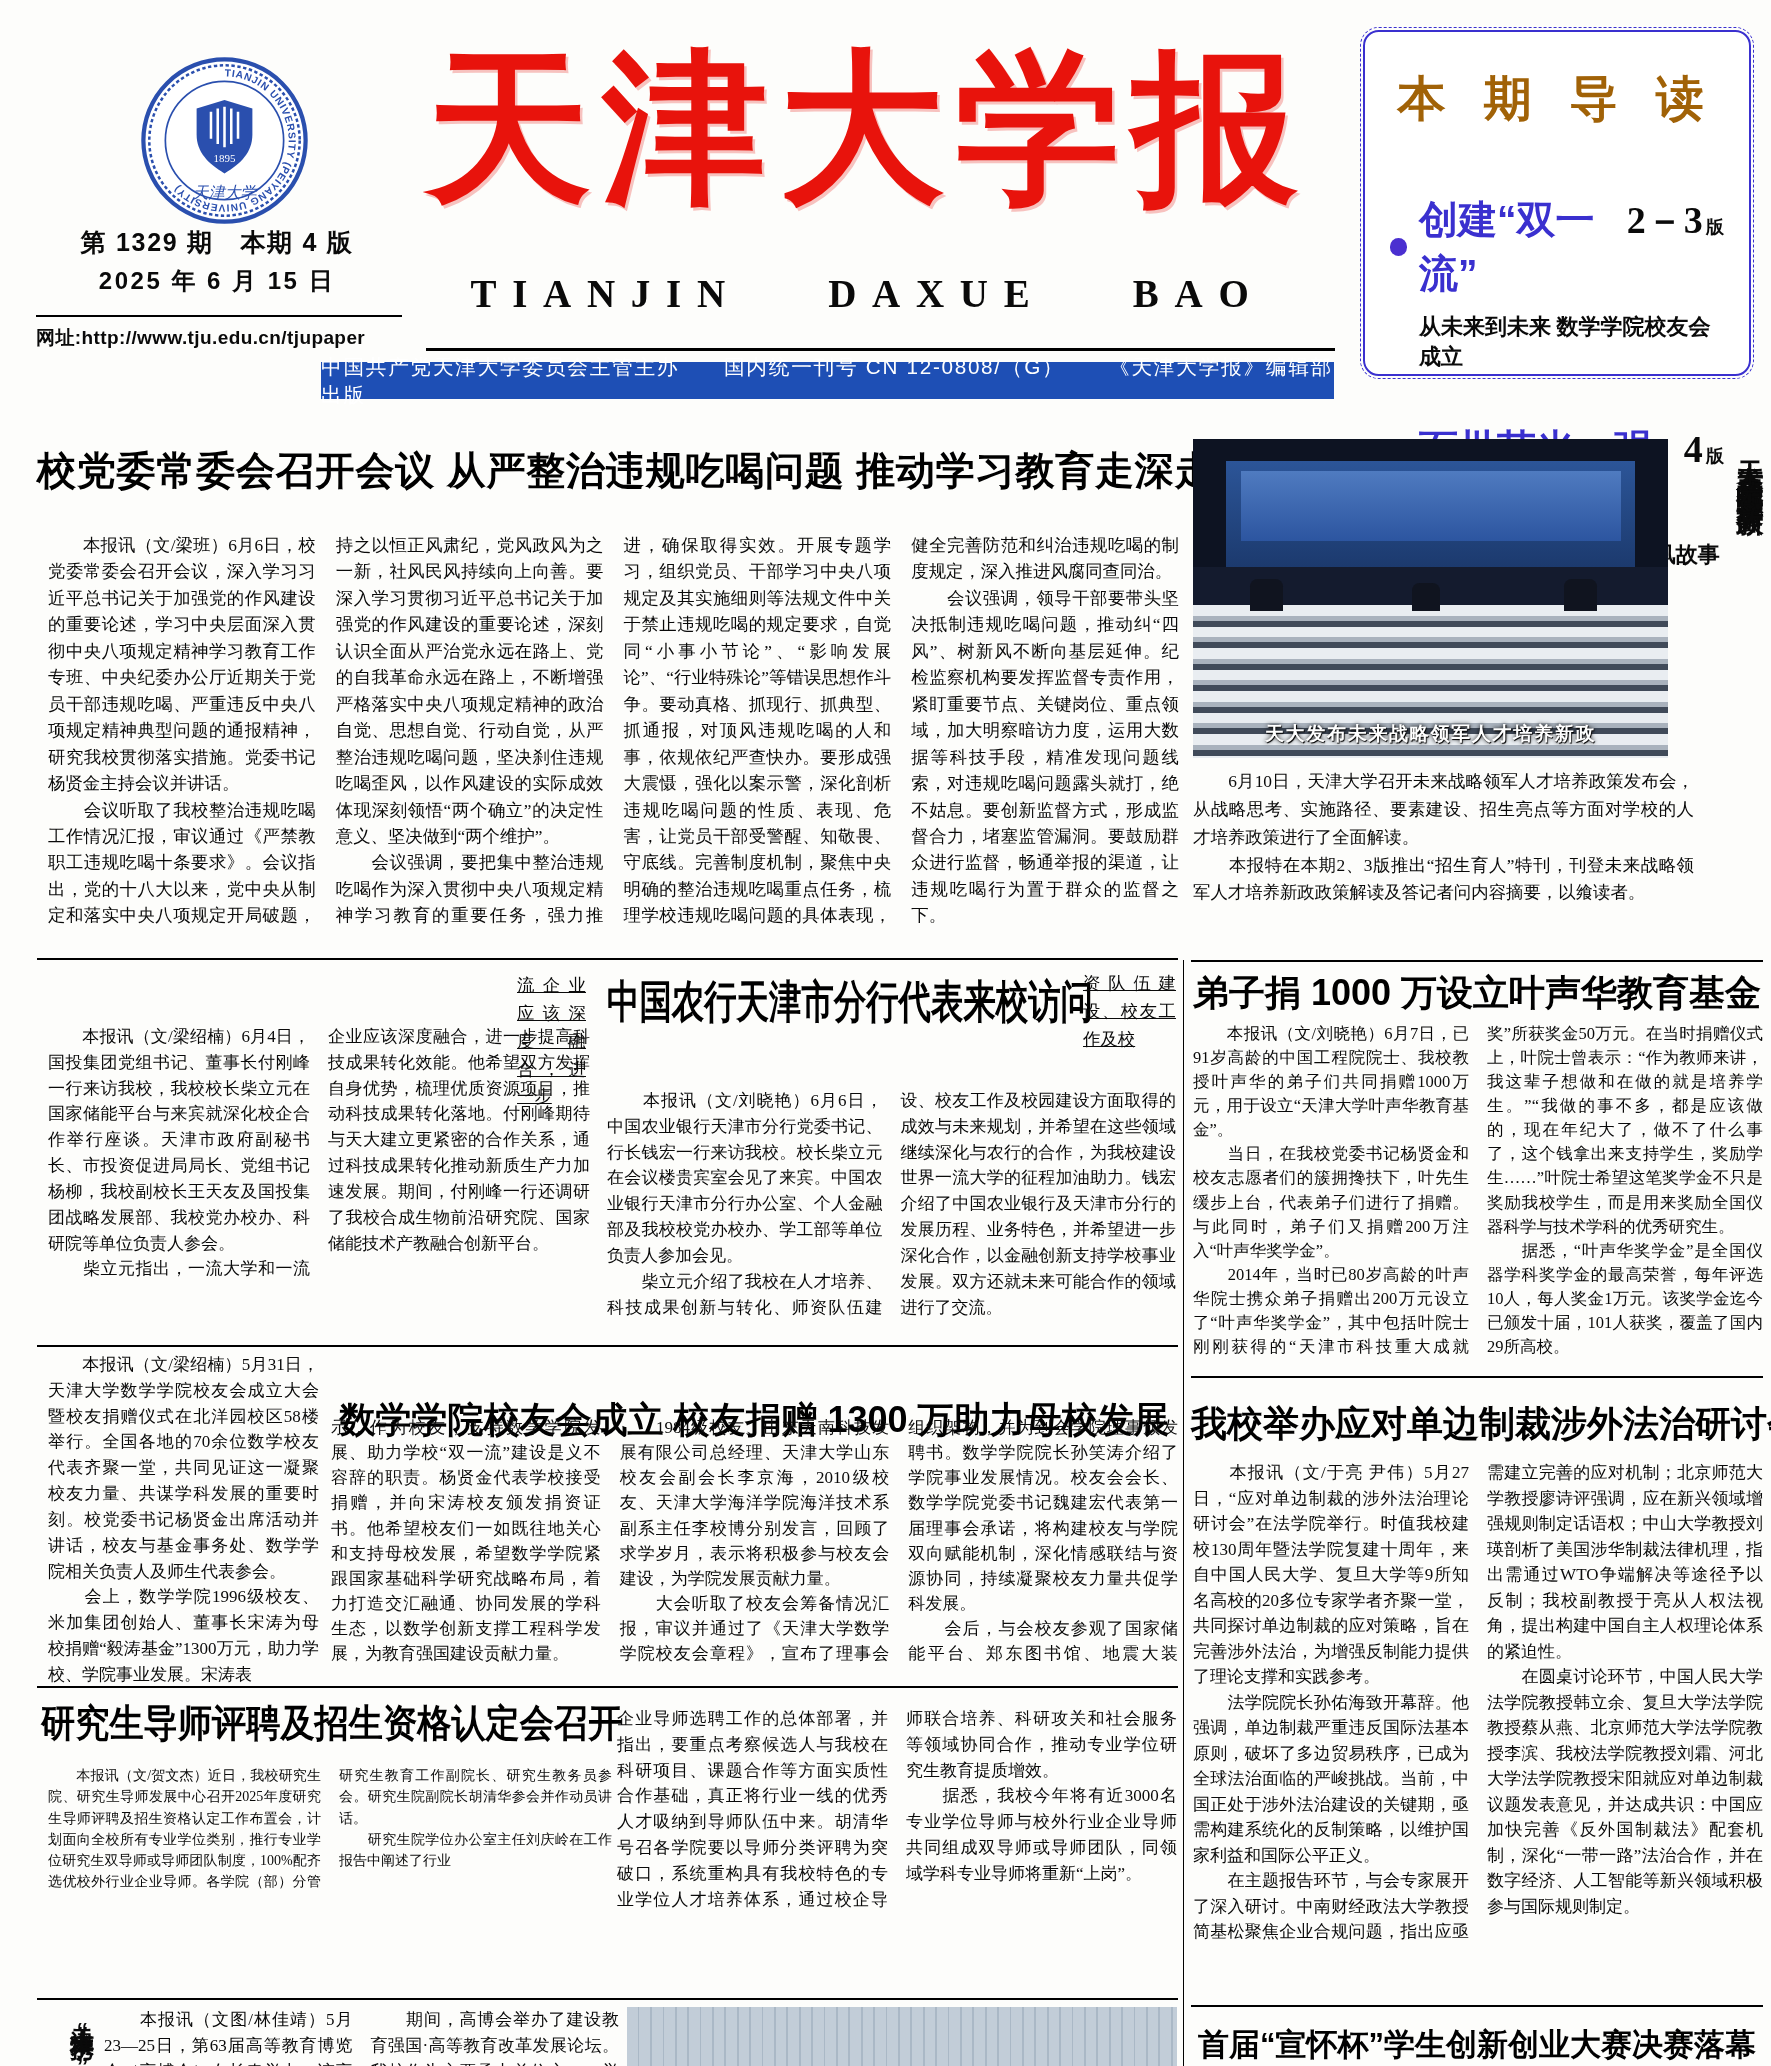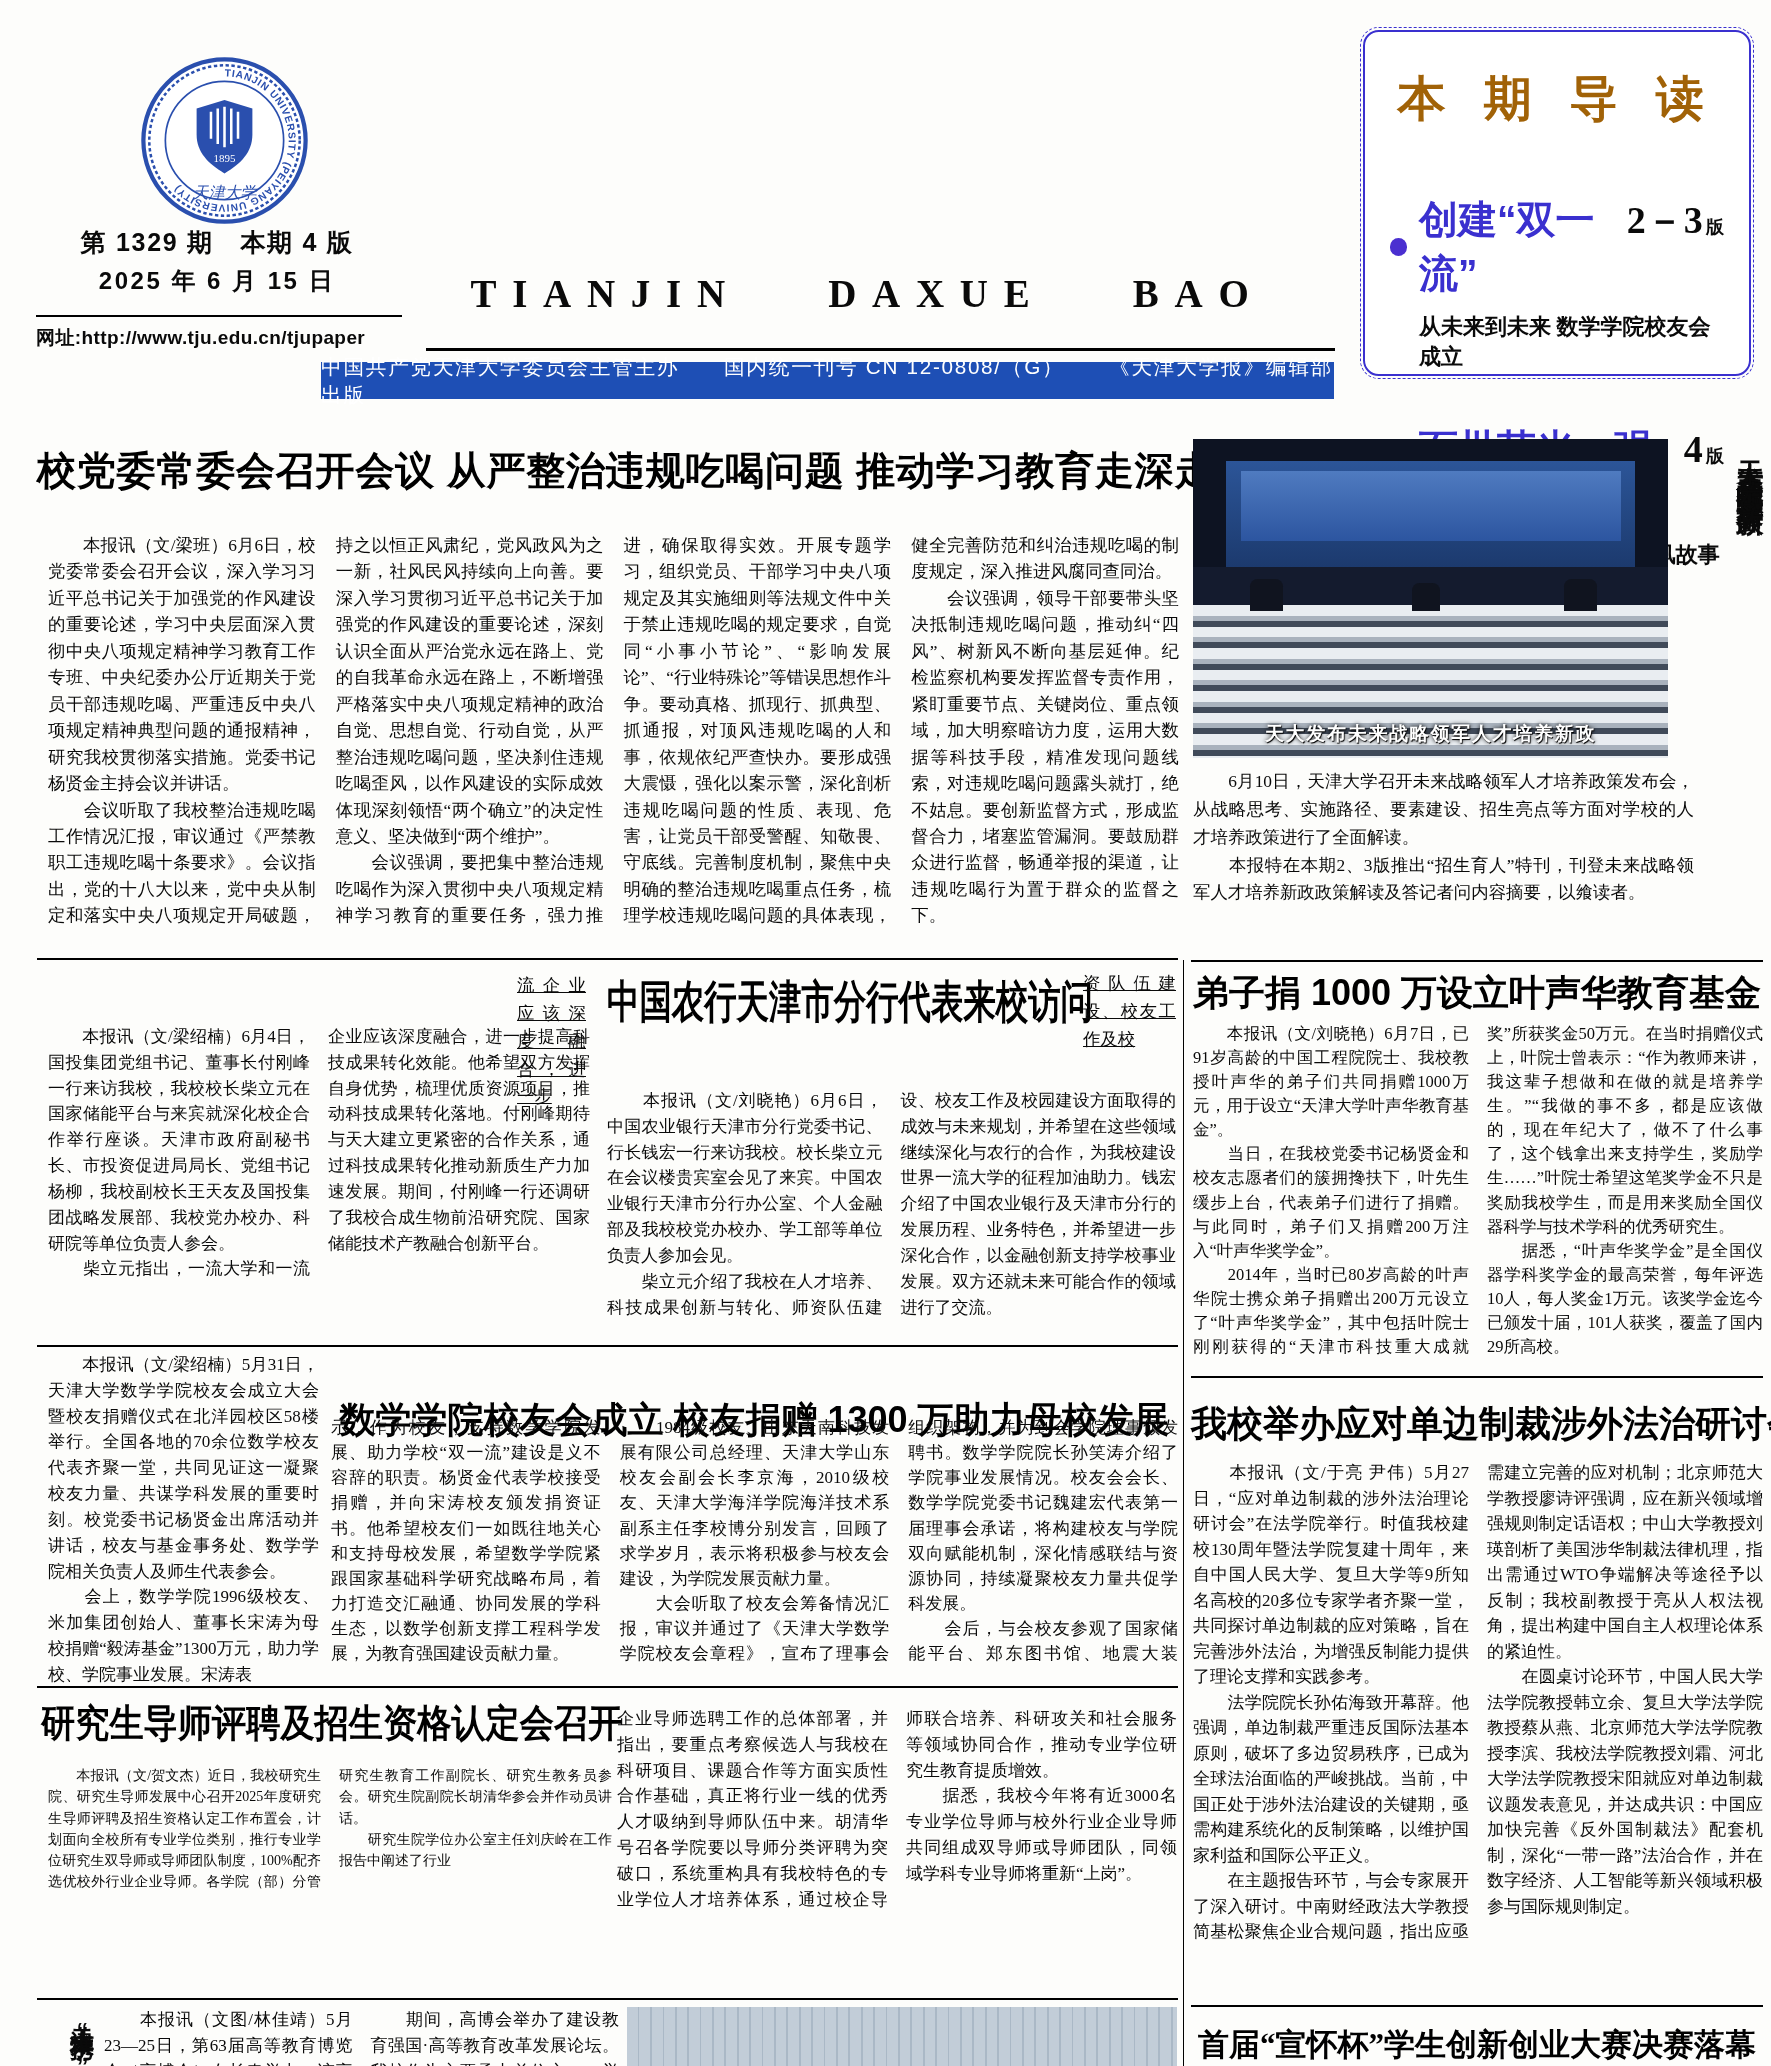--- a/index.html
+++ b/index.html
@@ -88,21 +88,21 @@
   #expo-vert{left:40px;top:2009px;width:55px;height:448px;font-size:24px;letter-spacing:1.7px;line-height:1.05;}
   #expo-body1{left:104px;top:2007px;width:515px;height:450px;font-size:17px;}
   #photo2{position:absolute;left:627px;top:2007px;width:550px;height:331px;overflow:hidden;
           background:linear-gradient(180deg,#e8eef4 0%,#cfdce8 55%,#9fb4c6 100%);}
   #photo2 .truss{position:absolute;left:0;top:0;width:100%;height:26%;
           background:repeating-linear-gradient(90deg,#c2cdd8 0 10.7px,#aab8c6 10.7px 12.4px);}
   
   #laws-headline{left:1191px;top:1400px;width:572px;text-align:center;font-size:36px;}
   #laws-body{left:1193px;top:1460px;width:570px;height:528px;font-size:17px;line-height:1.5;}
   
-  #xh-headline{left:1191px;top:2024px;width:572px;text-align:center;font-size:31px;font-family:Liberation Serif, serif;}
+  #xh-headline{left:1191px;top:2024px;width:572px;text-align:center;font-size:31px;}
   #vdiv{position:absolute;left:1183px;top:960px;width:1.2px;height:1500px;background:#000;}
 </style>
 </head>
 <body>
 
 <div id="page">
 
   <svg id="logo" width="169" height="169" viewBox="0 0 200 200">
     <circle cx="100" cy="100" r="96" fill="#ffffff" stroke="#2a4fae" stroke-width="5"></circle>
     <circle cx="100" cy="100" r="89" fill="none" stroke="#2a4fae" stroke-width="3" stroke-dasharray="4 3"></circle>
@@ -117,20 +117,21 @@
     <text x="100" y="168" text-anchor="middle" font-size="19" fill="#2a4fae" font-style="italic">天津大学</text>
   </svg>
 
   <div id="issue-block">
     <div id="issue-line">第 1329 期　本期 4 版</div>
     <div id="date-line">2025 年 6 月 15 日</div>
   </div>
   <div id="issue-rule"></div>
   <div id="website">网址:http://www.tju.edu.cn/tjupaper</div>
 
+  <div id="title-cn">天津大学报</div>
   <div id="title-py">TIANJIN DAXUE BAO</div>
   <div id="title-rule"></div>
   <div id="pub-bar">中国共产党天津大学委员会主管主办　　国内统一刊号 CN 12-0808/（G）　　《天津大学报》编辑部出版</div>
 
   <div id="guide-box">
     <div id="guide-title">本 期 导 读</div>
     <div class="guide-item">
       <span class="bullet"></span>
       <span class="gi-title">创建“双一流”</span>
       <span class="gi-page">2－3</span>

